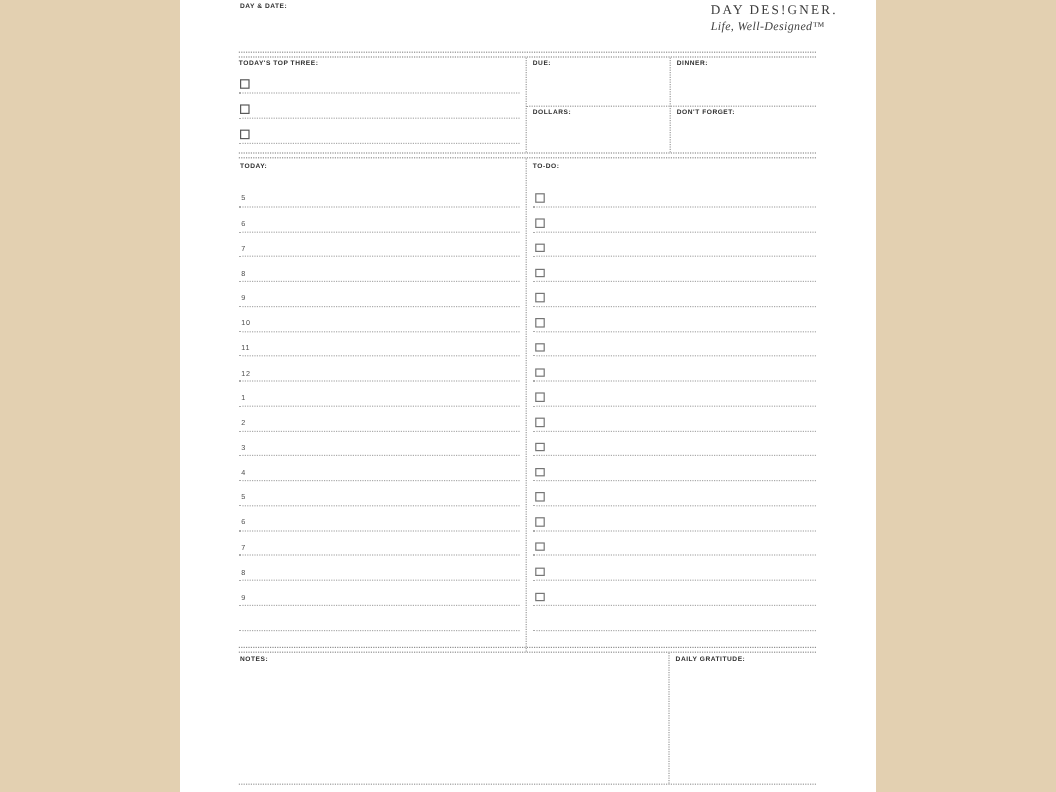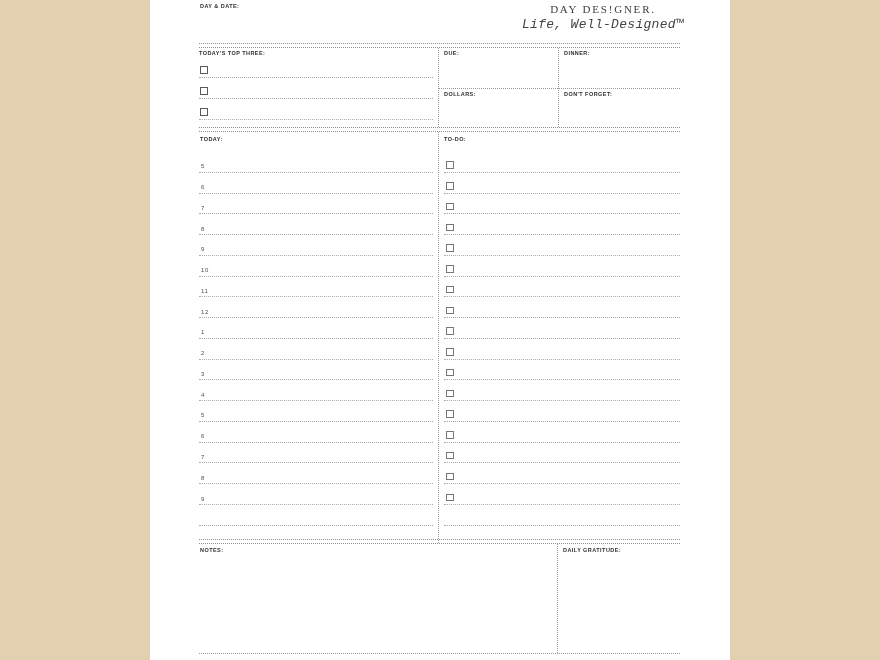--- a/index.html
+++ b/index.html
@@ -11,28 +11,28 @@
   }
 
   
   .lbl {
     position: absolute;
     font-size: 5.5px; font-weight: bold; letter-spacing: .45px;
     color: #2e2e2e; white-space: nowrap;
   }
 
   
-  .brand { position: absolute; top: 3px; right: 46px; text-align: center; }
+  .brand { position: absolute; top: 3px; right: 32px; text-align: left; }
   .brand .logo {
     font-family: "Liberation Serif", serif;
     font-size: 11px; letter-spacing: 1.8px; color: #3c3c3c; white-space: nowrap;
   }
   .brand .tagline {
-    font-family: Liberation Mono, monospace; font-style: italic;
-    font-size: 13px; letter-spacing: .3px; color: #444; margin-top: 2px; white-space: nowrap;
+    font-family: Liberation Serif, serif; font-style: italic;
+    font-size: 10px; letter-spacing: .3px; color: #444; margin-top: 2px; white-space: nowrap;
   }
 
   
   .hr  { position: absolute; height: 0; border-top: 1px dotted #9b9b9b; }
   .hr2 { position: absolute; height: 5px;
          border-top: 1px dotted #8f8f8f; border-bottom: 1px dotted #8f8f8f; }
   .vr  { position: absolute; width: 0; border-left: 1px dotted #9b9b9b; }
 
   
   .tt-list { position: absolute; left: 49px; top: 57px; width: 234px; }

